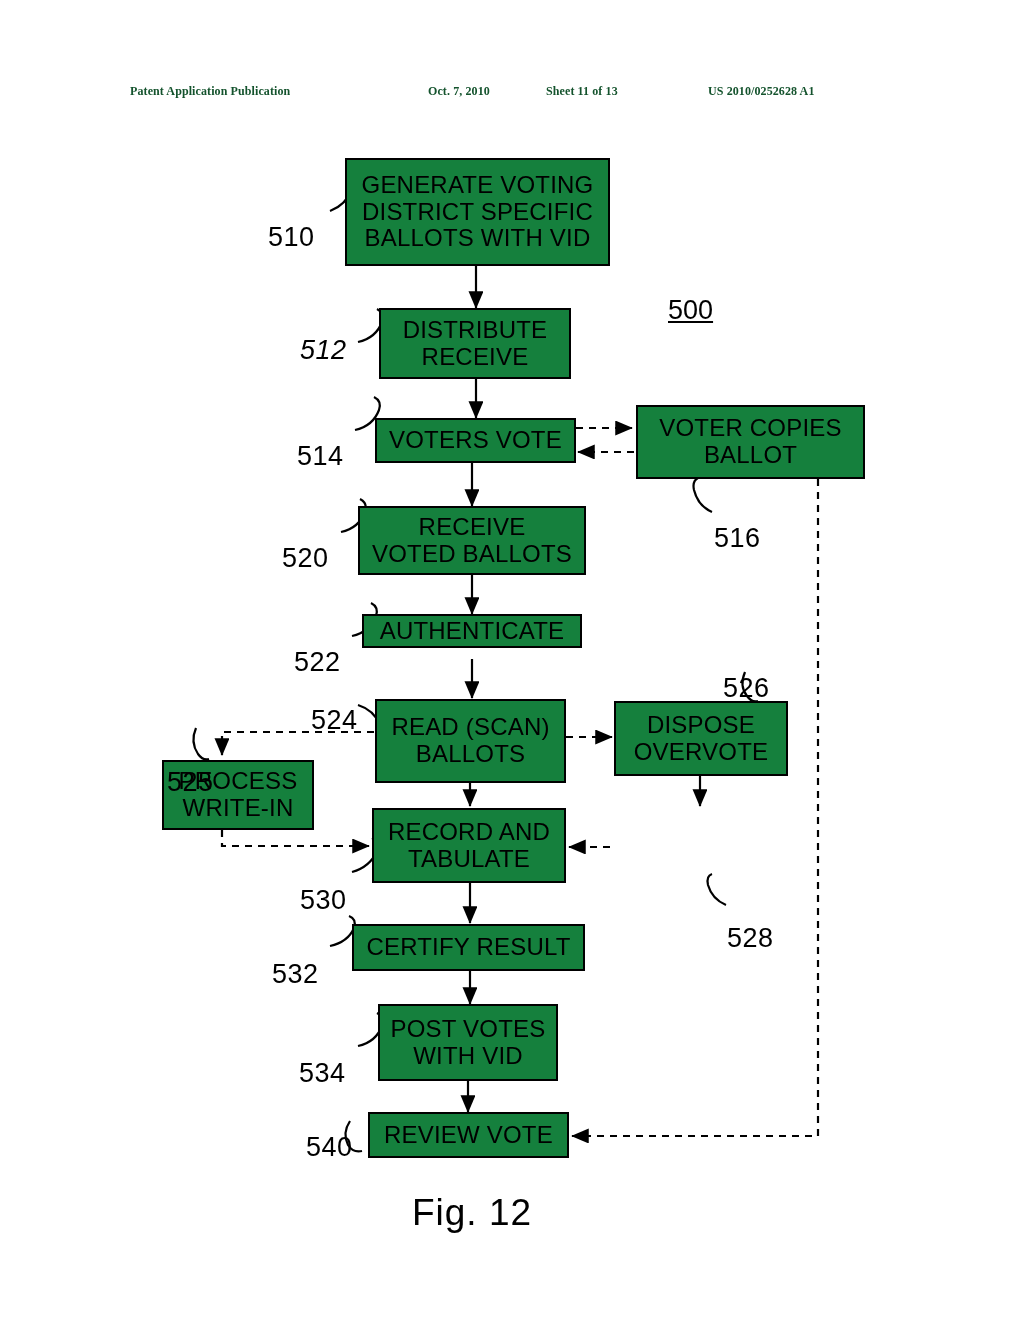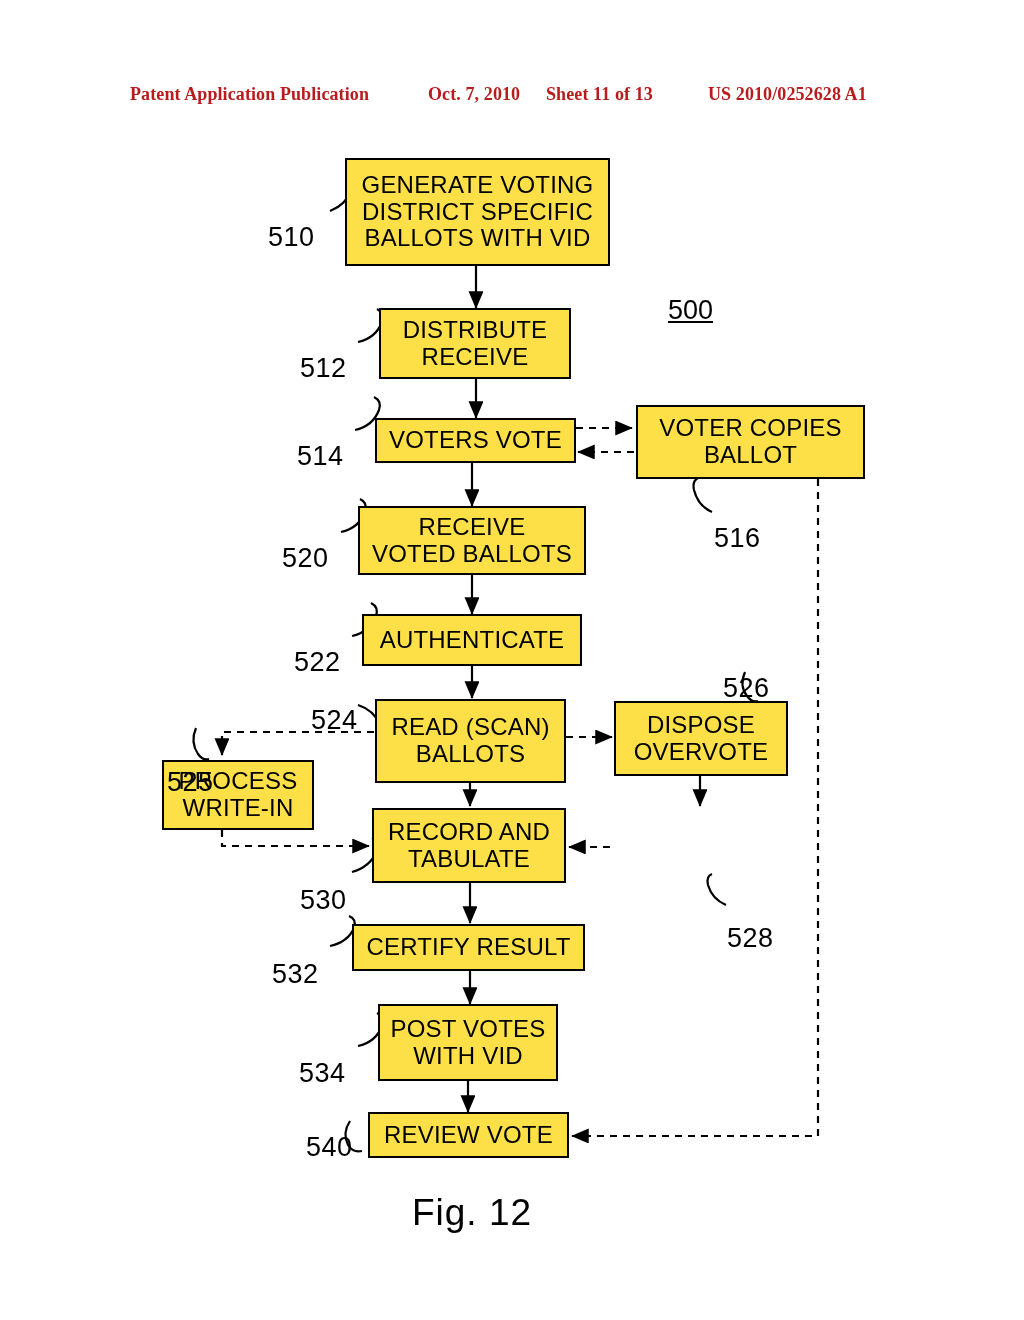--- a/index.html
+++ b/index.html
@@ -19,23 +19,23 @@
 
   
   #page-header {
     position: absolute;
     left: 0;
     top: 84px;
     width: 1024px;
     height: 30px;
     font-family: "Liberation Serif", serif;
     font-weight: bold;
-    font-size: 18px;
+    font-size: 12px;
     letter-spacing: 0.1px;
-    color: #b91c1c;
+    color: #14532d;
     white-space: nowrap;
   }
   #page-header .h-item { position: absolute; top: 0; }
   #hdr-pub   { left: 130px; }
   #hdr-date  { left: 428px; }
   #hdr-sheet { left: 546px; }
   #hdr-num   { left: 708px; }
 
   
   #figure {
@@ -49,21 +49,21 @@
     position: absolute;
     left: 0;
     top: 0;
   }
 
   
   .fbox {
     position: absolute;
     box-sizing: border-box;
     border: 2.2px solid #000;
-    background: #fde047;
+    background: #15803d;
     display: flex;
     align-items: center;
     justify-content: center;
     text-align: center;
     font-family: "Liberation Sans", sans-serif;
     font-size: 24px;
     line-height: 1.12;
     letter-spacing: 0.2px;
     color: #000;
     padding: 0 4px;
@@ -186,21 +186,21 @@
 RECEIVE</div>
 
   <div class="fbox" style="left:375px; top:418px; width:201px; height:45px;">VOTERS VOTE</div>
 
   <div class="fbox" style="left:636px; top:405px; width:229px; height:74px;">VOTER COPIES
 BALLOT</div>
 
   <div class="fbox" style="left:358px; top:506px; width:228px; height:69px;">RECEIVE
 VOTED BALLOTS</div>
 
-  <div class="fbox" style="left:362px; top:614px; width:220px; height:52px;">AUTHENTICATE</div>
+  <div class="fbox" style="left:362px; top:614px; width:220px; height:34px;">AUTHENTICATE</div>
 
   <div class="fbox" style="left:375px; top:699px; width:191px; height:84px;">READ (SCAN)
 BALLOTS</div>
 
   <div class="fbox" style="left:162px; top:760px; width:152px; height:70px;">PROCESS
 WRITE-IN</div>
 
   <div class="fbox" style="left:614px; top:701px; width:174px; height:75px;">DISPOSE
 OVERVOTE</div>
 
@@ -210,21 +210,21 @@
 
   <div class="fbox" style="left:352px; top:924px; width:233px; height:47px;">CERTIFY RESULT</div>
 
   <div class="fbox" style="left:378px; top:1004px; width:180px; height:77px;">POST VOTES
 WITH VID</div>
 
   <div class="fbox" style="left:368px; top:1112px; width:201px; height:46px;">REVIEW VOTE</div>
 
   <div class="refnum" style="left:268px; top:196px;">510</div>
 
-  <div class="refnum" style="left:300px; top:327px;">512</div>
+  <div class="refnum" style="left:300px; top:309px;font-style:italic;">512</div>
 
   <div class="refnum" style="left:297px; top:415px;">514</div>
 
   <div class="refnum" style="left:714px; top:497px;">516</div>
 
   <div class="refnum" style="left:282px; top:517px;">520</div>
 
   <div class="refnum" style="left:294px; top:621px;">522</div>
 
   <div class="refnum" style="left:311px; top:679px;">524</div>

